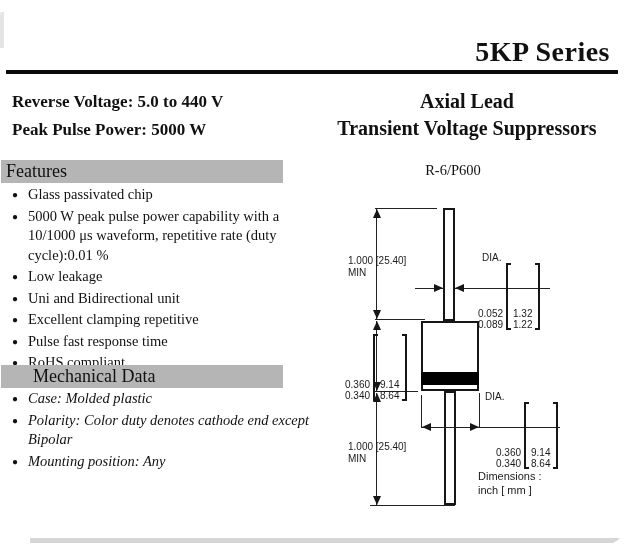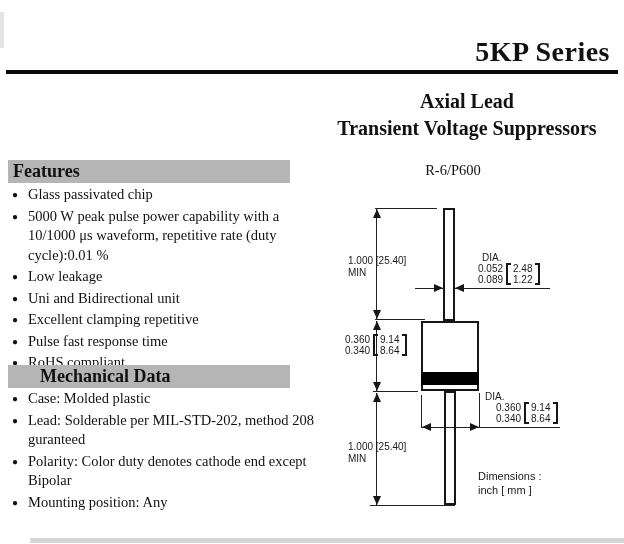--- a/index.html
+++ b/index.html
@@ -1,33 +1,33 @@
 <!DOCTYPE html>
 <html><head>
 <meta charset="utf-8">
 <style>
   html,body{margin:0;padding:0;background:#fff;}
   #page{position:relative;width:624px;height:544px;background:#ffffff;overflow:hidden;
-        color:#111;font-family:"Liberation Serif",serif;}
+        color:#111;font-family:"Liberation Serif",serif;border-radius:17px;}
 
   
   .series-title{position:absolute;top:36px;right:14px;font-size:28px;font-weight:bold;letter-spacing:0.5px;}
   .title-rule{position:absolute;left:6px;top:70px;width:612px;height:4px;background:#0a0a0a;}
   .spec-lines{position:absolute;left:12px;top:88px;font-size:17px;font-weight:bold;line-height:28px;white-space:nowrap;}
   .subtitle{position:absolute;left:302px;top:88px;width:330px;text-align:center;
             font-size:20px;font-weight:bold;line-height:27px;}
 
   
-  .section-bar{position:absolute;left:8px;width:282px;height:23px;background:#b5b5b5;
-               font-size:18px;font-weight:bold;line-height:23px;padding-left:5px;box-sizing:border-box;}
+  .section-bar{position:absolute;left:1px;width:282px;height:23px;background:#b5b5b5;
+               font-size:18px;font-weight:normal;line-height:23px;padding-left:5px;box-sizing:border-box;}
   .bar-features{top:160px;}
   .bar-mech{top:365px;padding-left:32px;}
   .blist{position:absolute;left:12px;width:302px;font-size:14.5px;line-height:19.5px;}
   .list-features{top:185px;}
-  .list-mech{top:389px;}
+  .list-mech{top:389px;font-style:italic;}
   .bitem{position:relative;padding-left:16px;margin-bottom:2px;}
   .bitem::before{content:"\25CF";position:absolute;left:0;top:0;font-size:10px;}
 
   
   .edge-strip-left{position:absolute;left:0;top:12px;width:4px;height:36px;background:#e4e4e4;}
   .edge-strip-bottom{position:absolute;left:30px;top:538px;width:594px;height:5px;background:#d6d6d6;}
 
   
   #diagram{position:absolute;left:330px;top:158px;width:294px;height:386px;
            font-family:"Liberation Sans",sans-serif;color:#1a1a1a;}
@@ -38,54 +38,57 @@
   .part{position:absolute;background:#fff;border:2px solid #161616;box-sizing:border-box;}
   .band{position:absolute;background:#000;}
   .ah{position:absolute;width:0;height:0;}
   .ah-up{border-left:4px solid transparent;border-right:4px solid transparent;border-bottom:9px solid #161616;}
   .ah-down{border-left:4px solid transparent;border-right:4px solid transparent;border-top:9px solid #161616;}
   .ah-left{border-top:4px solid transparent;border-bottom:4px solid transparent;border-right:9px solid #161616;}
   .ah-right{border-top:4px solid transparent;border-bottom:4px solid transparent;border-left:9px solid #161616;}
   .dim-text{position:absolute;font-size:10px;line-height:12px;white-space:nowrap;}
   .dia-label{position:absolute;font-size:10px;line-height:11px;}
   .dim-pair{position:absolute;display:flex;align-items:stretch;font-size:10px;line-height:11px;}
-  .dp-col{display:flex;flex-direction:column;text-align:left;}
+  .dp-col{display:flex;flex-direction:column;text-align:left;margin-top:45px;}
   .dp-bl{width:3px;border:2px solid #161616;border-right:none;margin:0 2px 0 3px;}
   .dp-br{width:3px;border:2px solid #161616;border-left:none;margin-left:2px;}
   .note{position:absolute;left:148px;top:311px;font-size:11px;line-height:14px;}
 </style>
 </head>
 <body>
 
 <div id="page">
 
   <div class="edge-strip-left"></div>
 
   <div class="series-title">5KP Series</div>
   <div class="title-rule"></div>
+  <div class="spec-lines">
+    <div>Reverse Voltage: 5.0 to 440 V</div>
+    <div>Peak Pulse Power: 5000 W</div>
+  </div>
   <div class="subtitle">
     <div>Axial Lead</div>
     <div>Transient Voltage Suppressors</div>
   </div>
 
   <div class="section-bar bar-features">Features</div>
   <div class="blist list-features">
       <div class="bitem">Glass passivated chip</div>
       <div class="bitem">5000 W peak pulse power capability with a 10/1000 μs waveform, repetitive rate (duty cycle):0.01 %</div>
       <div class="bitem">Low leakage</div>
       <div class="bitem">Uni and Bidirectional unit</div>
       <div class="bitem">Excellent clamping repetitive</div>
       <div class="bitem">Pulse fast response time</div>
       <div class="bitem">RoHS compliant</div>
     </div>
 
   <div class="section-bar bar-mech">Mechanical Data</div>
   <div class="blist list-mech">
       <div class="bitem">Case: Molded plastic</div>
-      <div class="bitem">Lead: Solderable per MIL-STD-202, method 208 guranteed</div>
       <div class="bitem">Polarity: Color duty denotes cathode end except Bipolar</div>
       <div class="bitem">Mounting position: Any</div>
     </div>
 
   <div id="diagram">
     <div class="pkg-title">R-6/P600</div>
 
     <div class="part" style="left:113px;top:50px;width:12px;height:113px;"></div>
     <div class="part" style="left:91px;top:163px;width:58px;height:70px;"></div>
     <div class="band" style="left:91px;top:214px;width:58px;height:13px;"></div>
@@ -132,21 +135,21 @@
     <div class="hline" style="left:125px;top:130px;width:95px;"></div>
     <div class="ah ah-left" style="left:125px;top:126px;"></div>
     <div class="dia-label" style="left:152px;top:94px;">DIA.</div>
     <div class="dim-pair" style="left:148px;top:105px;">
       <div class="dp-col">
         <span>0.052</span>
         <span>0.089</span>
       </div>
       <div class="dp-bl"></div>
       <div class="dp-col">
-        <span>2.48</span>
+        <span>1.32</span>
         <span>1.22</span>
       </div>
       <div class="dp-br"></div>
     </div>
 
     <div class="vline" style="left:91px;top:237px;height:32px;"></div>
     <div class="vline" style="left:149px;top:235px;height:34px;"></div>
     <div class="hline" style="left:91px;top:269px;width:139px;"></div>
     <div class="ah ah-left" style="left:92px;top:265px;"></div>
     <div class="ah ah-right" style="left:140px;top:265px;"></div>

